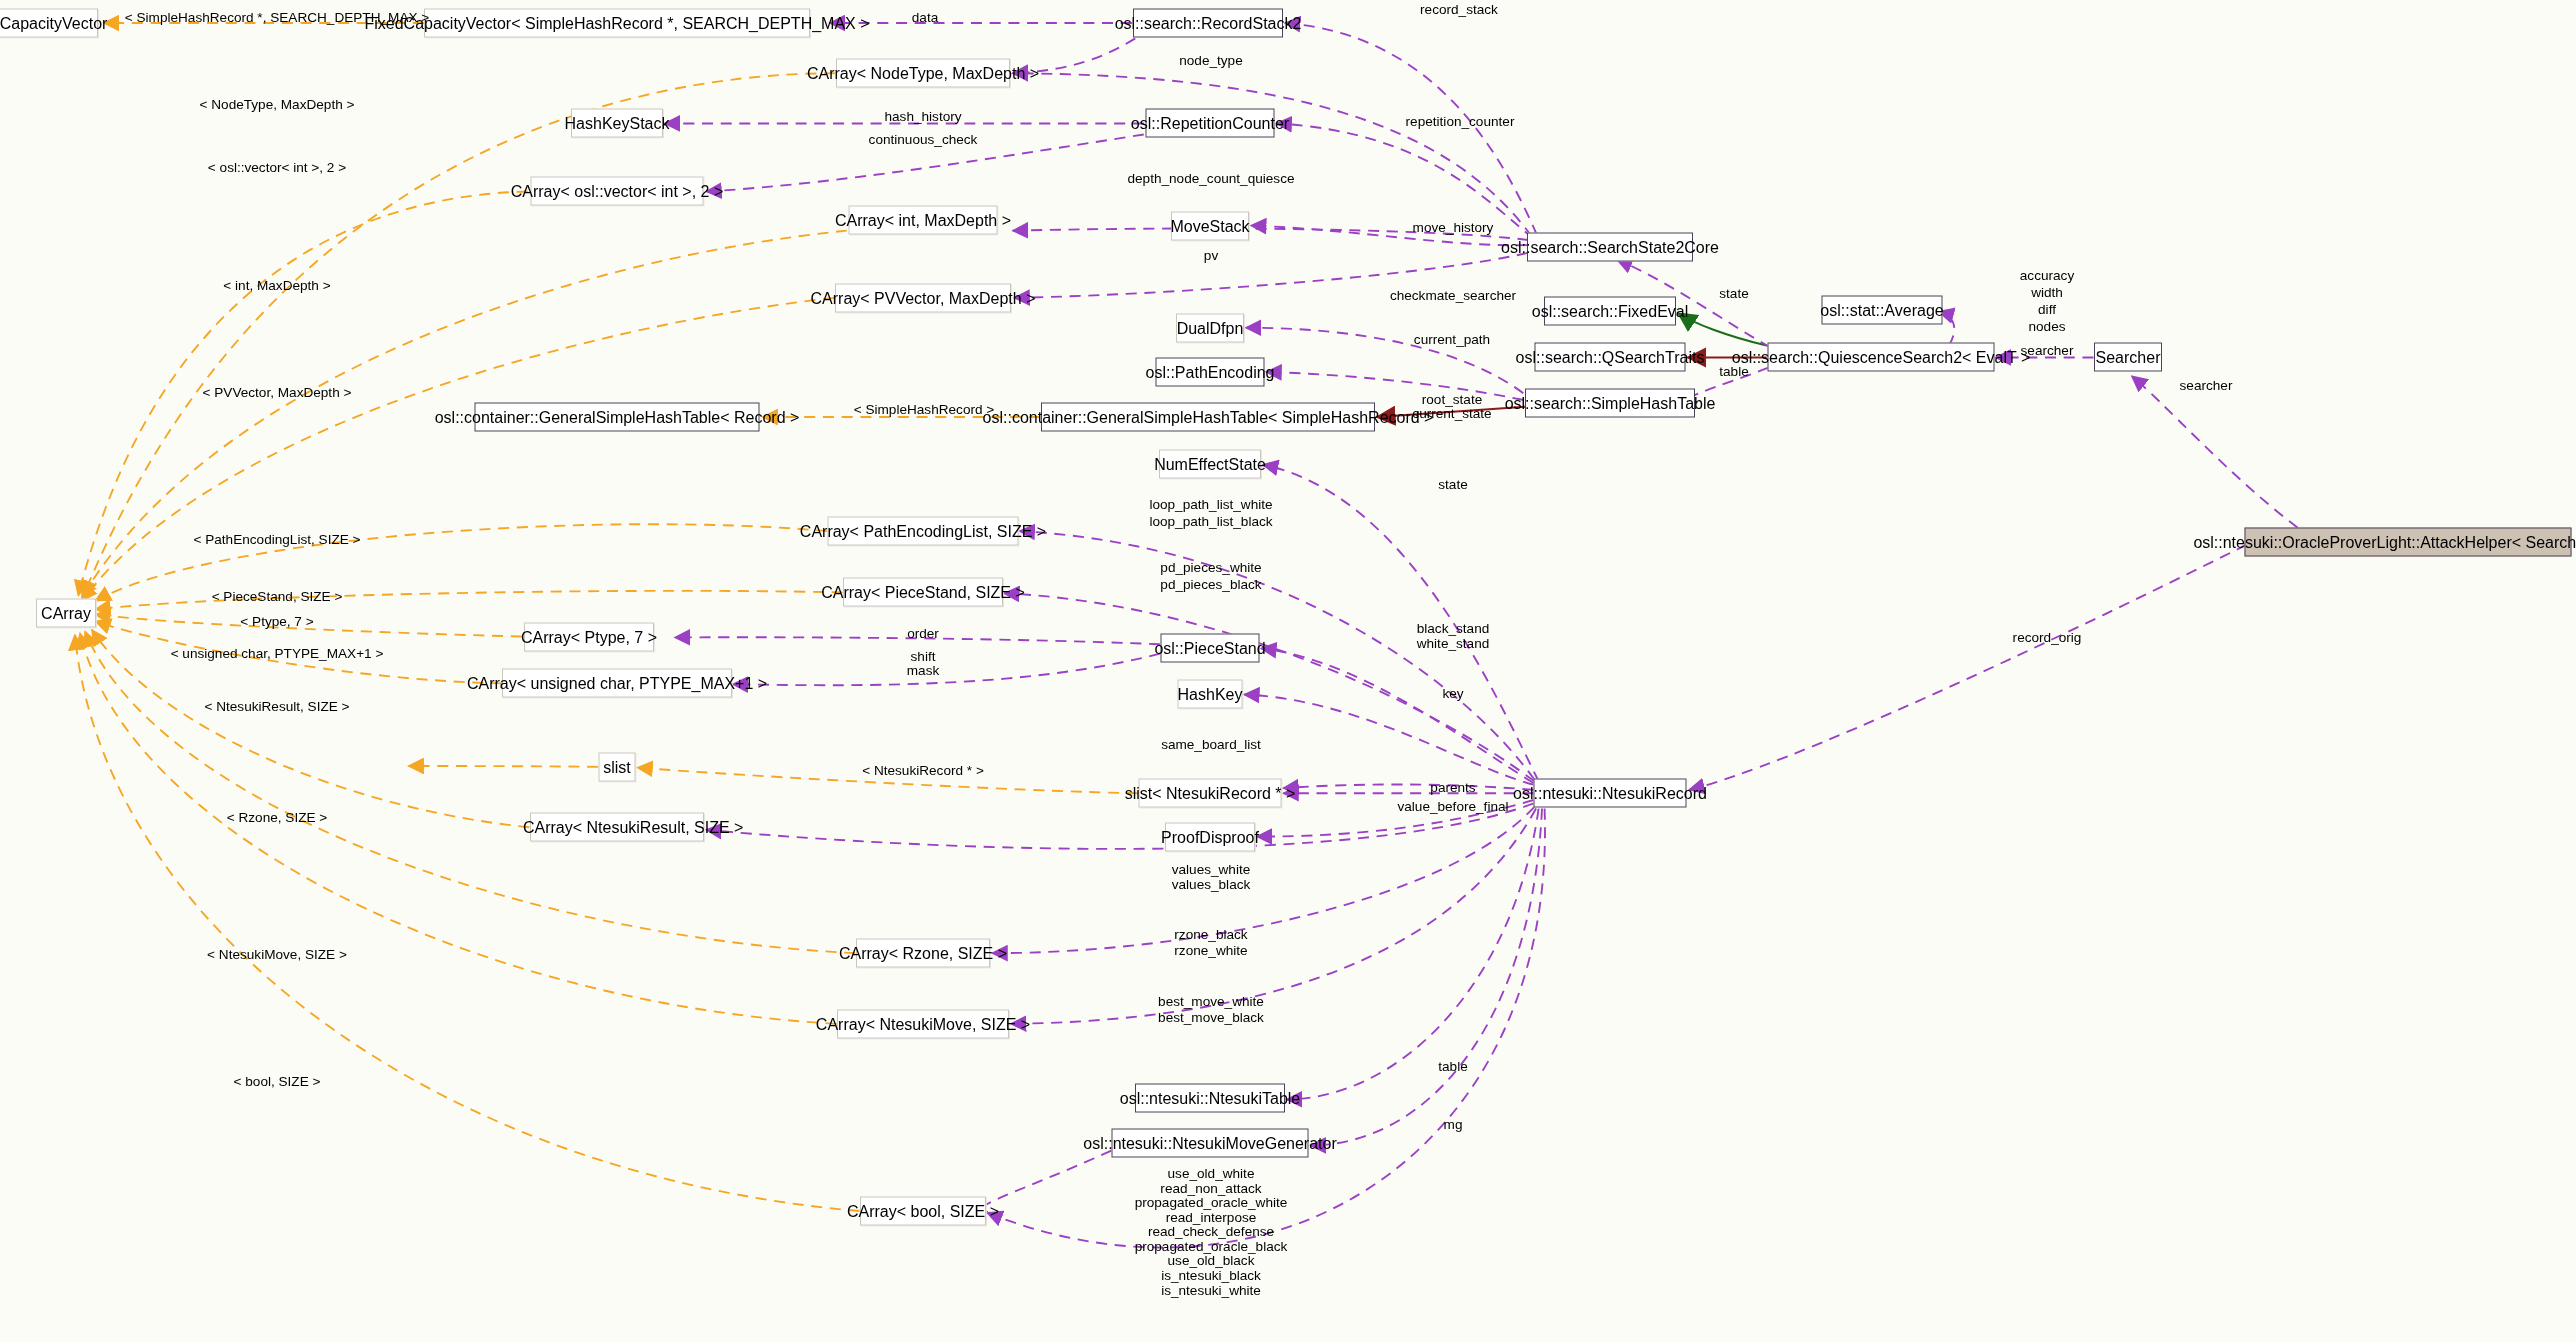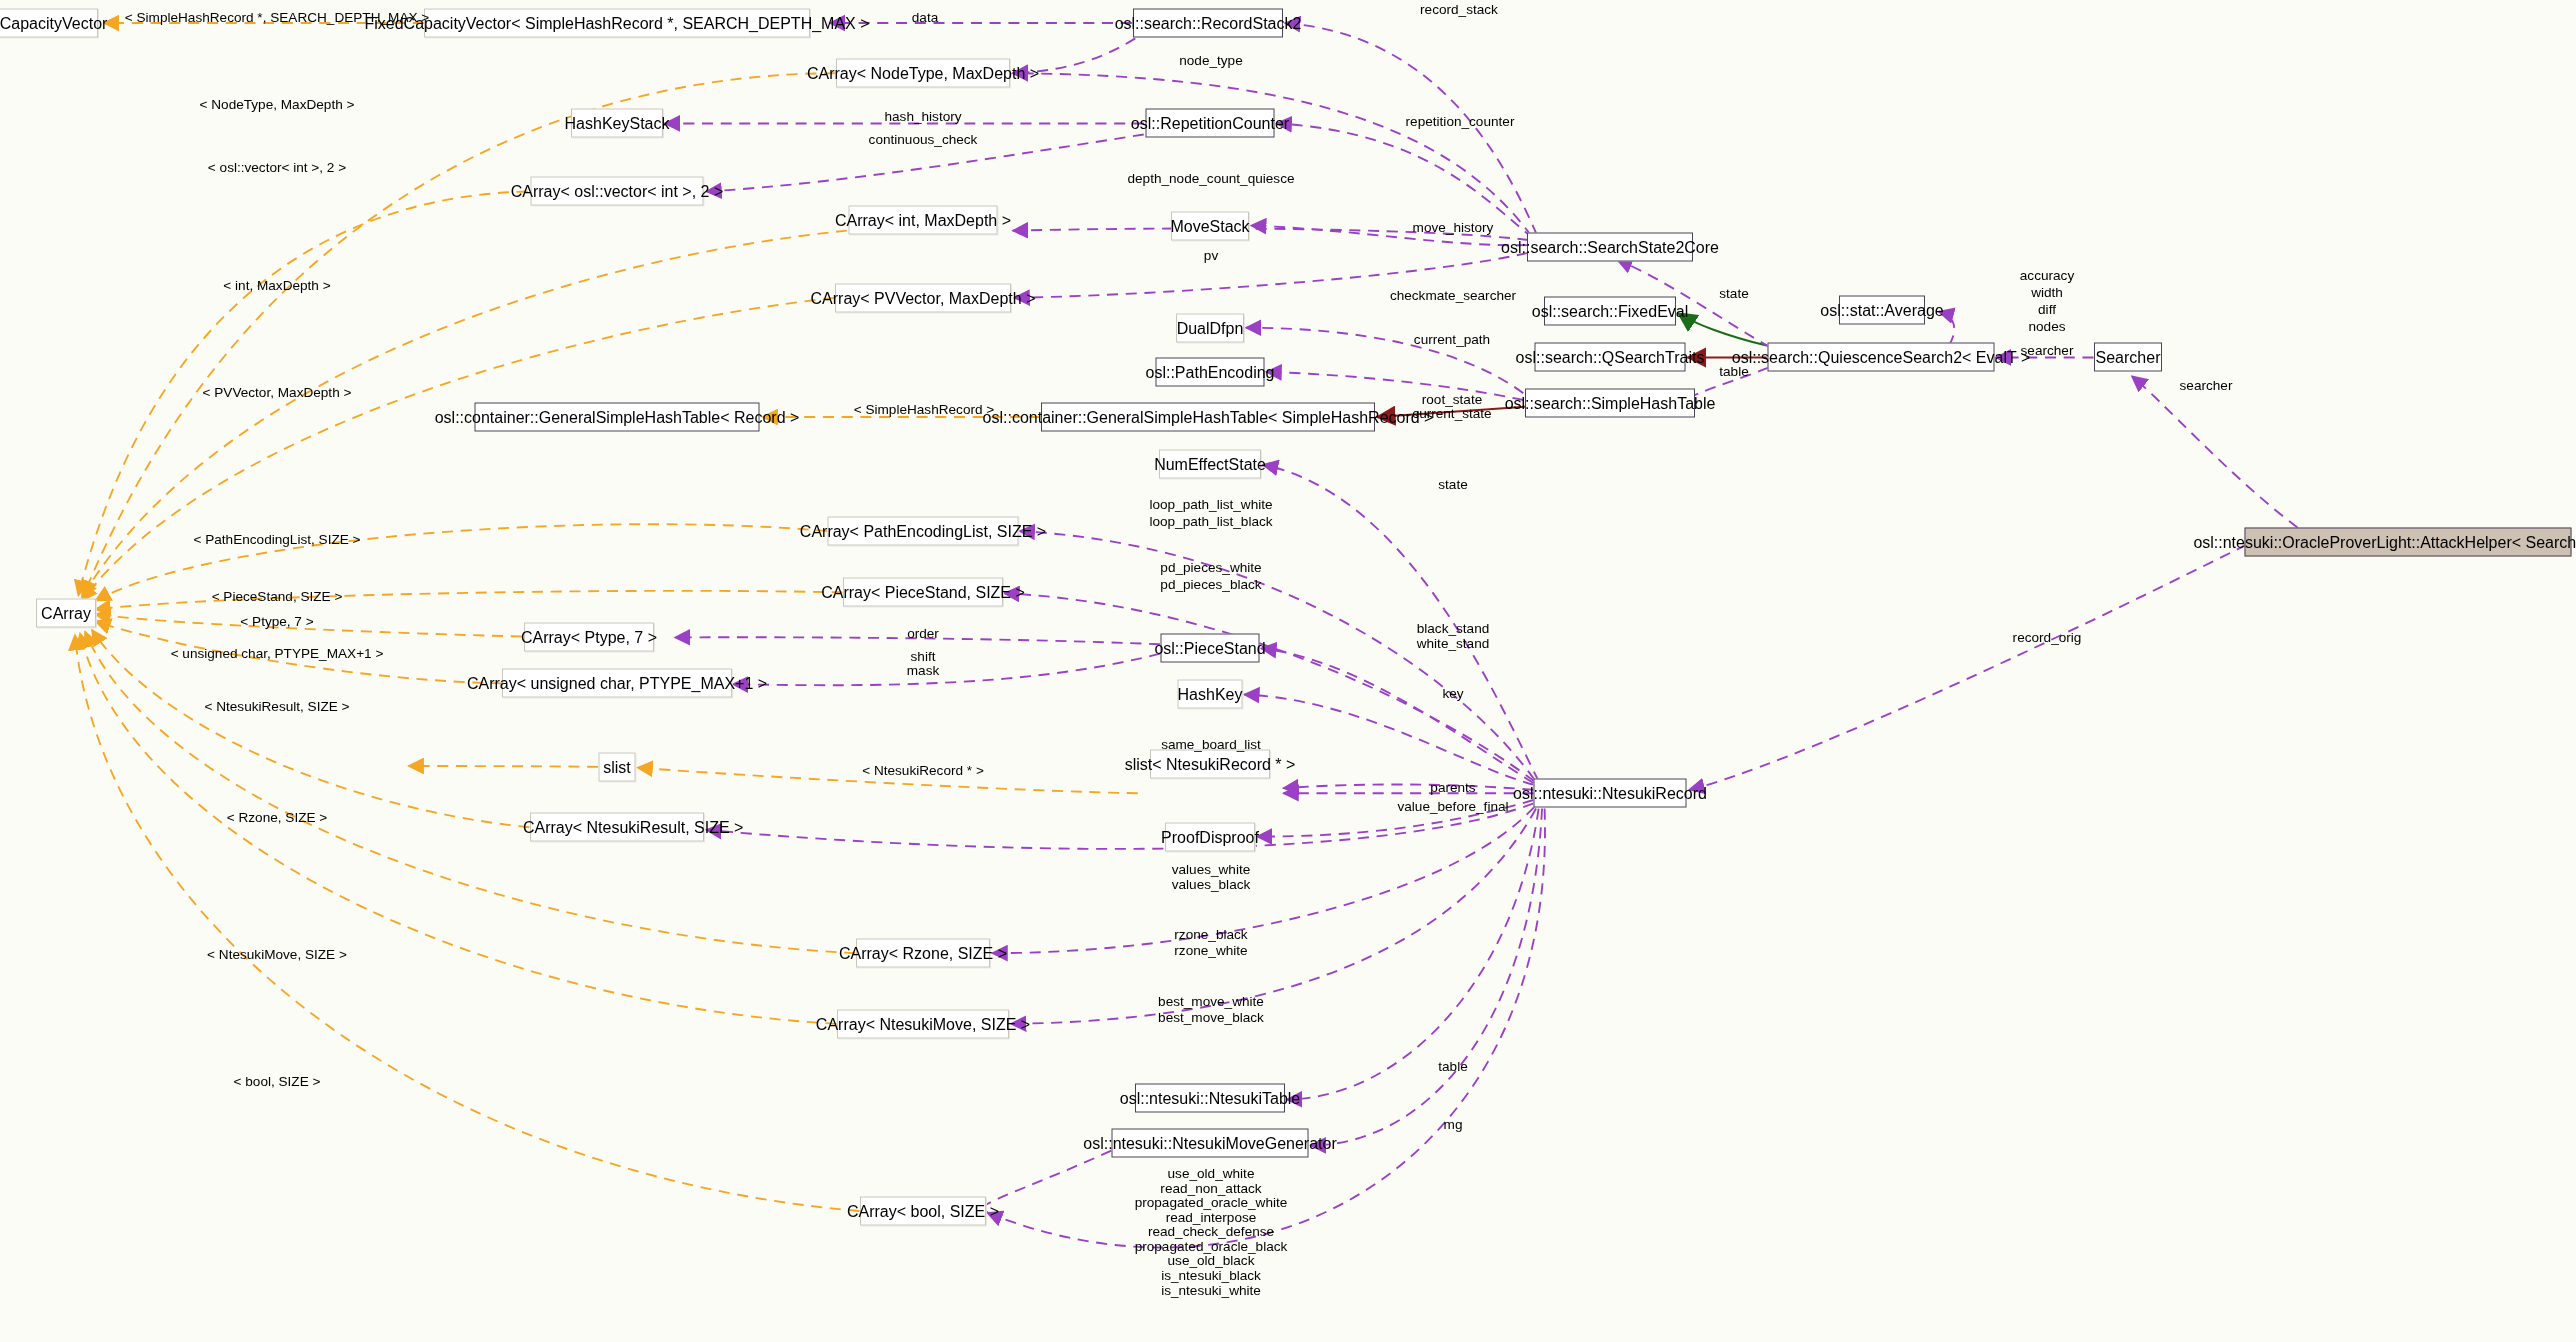--- a/index.html
+++ b/index.html
@@ -125,21 +125,21 @@
       </div>
       <div class="node plain" style="left: 1210px; top: 226px; width: 78px;">
         <span>MoveStack</span>
       </div>
       <div class="node bold" style="left: 1610px; top: 247px; width: 166px;">
         <span>osl::search::SearchState2Core</span>
       </div>
       <div class="node plain" style="left: 923px; top: 298px; width: 176px;">
         <span>CArray&lt; PVVector, MaxDepth &gt;</span>
       </div>
-      <div class="node bold" style="left: 1882px; top: 310px; width: 86px;">
+      <div class="node bold" style="left: 1882px; top: 310px; width: 121px;">
         <span>osl::stat::Average</span>
       </div>
       <div class="node plain" style="left: 1210px; top: 328px; width: 68px;">
         <span>DualDfpn</span>
       </div>
       <div class="node bold" style="left: 1610px; top: 311px; width: 132px;">
         <span>osl::search::FixedEval</span>
       </div>
       <div class="node bold" style="left: 1610px; top: 357px; width: 151px;">
         <span>osl::search::QSearchTraits</span>
@@ -185,21 +185,21 @@
       </div>
       <div class="node plain" style="left: 617px; top: 683px; width: 230px;">
         <span>CArray&lt; unsigned char, PTYPE_MAX+1 &gt;</span>
       </div>
       <div class="node plain" style="left: 1210px; top: 694px; width: 65px;">
         <span>HashKey</span>
       </div>
       <div class="node plain" style="left: 617px; top: 767px; width: 37px;">
         <span>slist</span>
       </div>
-      <div class="node plain" style="left: 1210px; top: 764px; width: 120px;">
+      <div class="node plain" style="left: 1210px; top: 793px; width: 143px;">
         <span>slist&lt; NtesukiRecord * &gt;</span>
       </div>
       <div class="node bold" style="left: 1610px; top: 793px; width: 153px;">
         <span>osl::ntesuki::NtesukiRecord</span>
       </div>
       <div class="node plain" style="left: 617px; top: 827px; width: 174px; padding-left: 40px;">
         <span>CArray&lt; NtesukiResult, SIZE &gt;</span>
       </div>
       <div class="node plain" style="left: 1210px; top: 837px; width: 90px;">
         <span>ProofDisproof</span>

